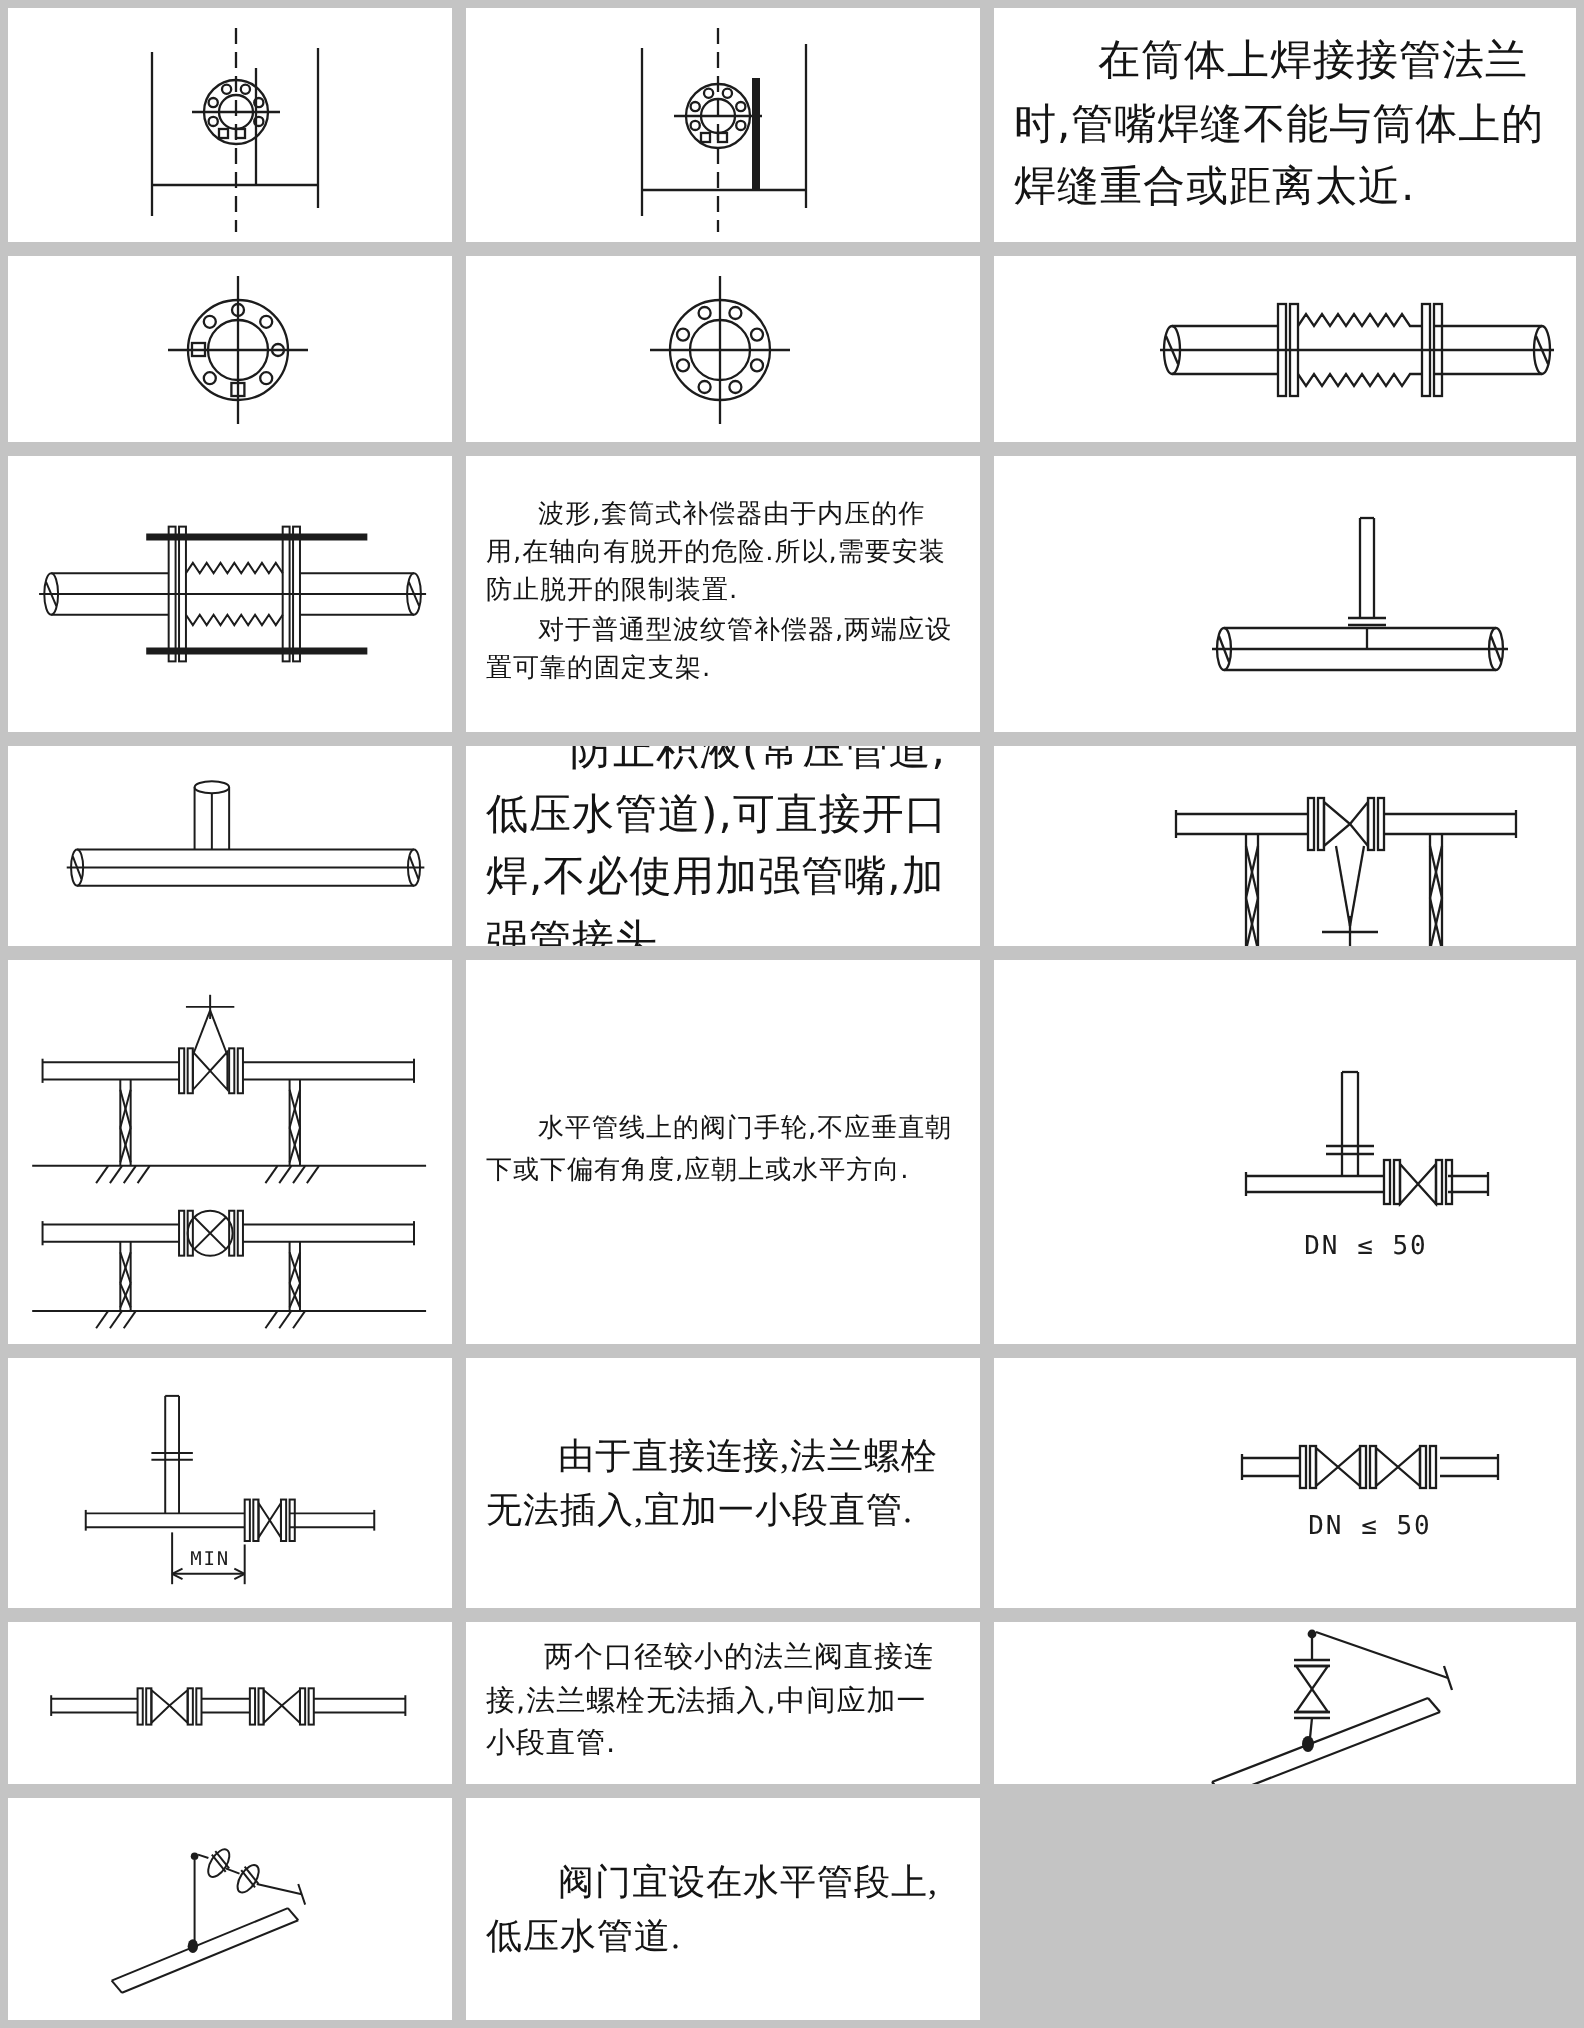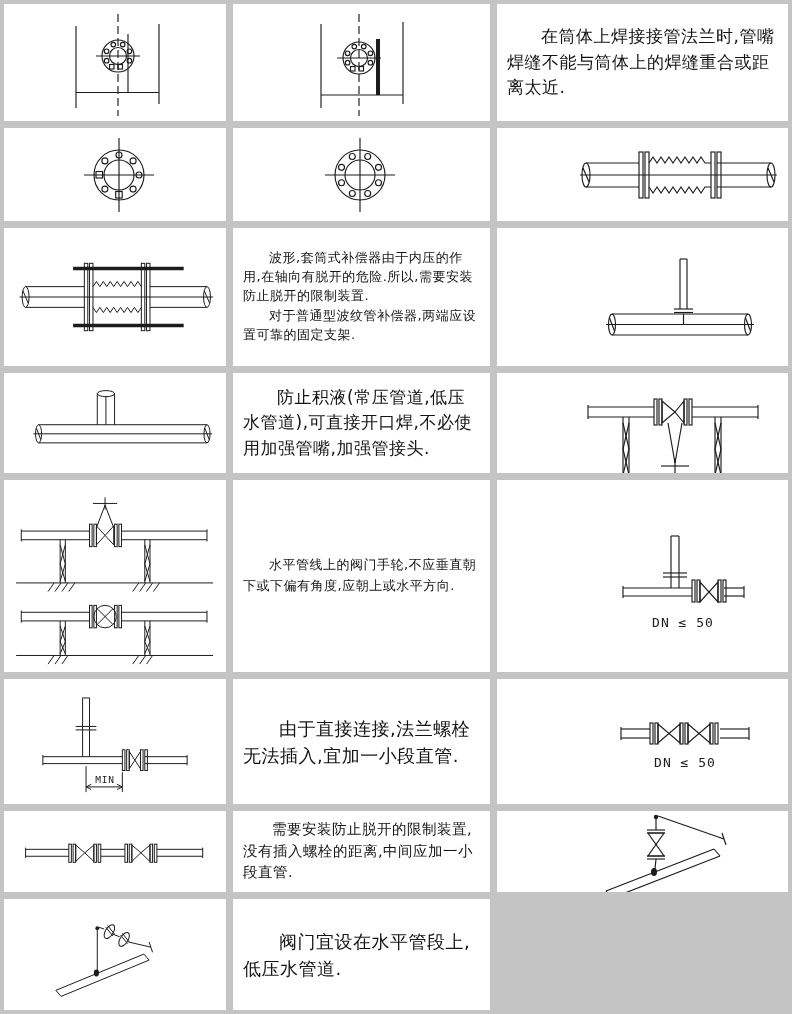--- a/index.html
+++ b/index.html
@@ -17,22 +17,22 @@
     display:flex;align-items:center;justify-content:flex-end;
   }
   .note{
     flex-direction:column;justify-content:center;align-items:stretch;
     padding:4px 12px 4px 10px;box-sizing:border-box;
   }
   .note p{
     margin:2px 0;text-indent:2em;line-height:1.5;
     letter-spacing:.5px;color:#141414;
   }
-  .fs17 p{font-size:17px;}
-  .fs18 p{font-size:18px;}
+  .fs17 p{font-size:21px;}
+  .fs18 p{font-size:18px;font-family:Liberation Serif, serif;}
   .fs19 p{font-size:13px;line-height:1.6;}
   .fs14 p{font-size:14.5px;}
   .fs13 p{font-size:13px;line-height:1.45;margin:1px 0;}
   svg.diag{display:block;}
   svg.diag line,svg.diag path,svg.diag circle,svg.diag ellipse,
   svg.diag rect,svg.diag polygon,svg.diag polyline{
     stroke:#1c1c1c;fill:none;stroke-width:1.15;
   }
   svg.diag .thick{stroke-width:4;}
   svg.diag .dash{stroke-dasharray:8 4;}
@@ -420,21 +420,21 @@
         <rect x="109" y="32" width="3" height="21"></rect>
       <rect x="140" y="32" width="3" height="21"></rect>
         <rect x="145" y="32" width="3" height="21"></rect>
       <polygon points="148,33 148,52 158.5,42"></polygon>
         <polygon points="169,33 169,52 158.5,42"></polygon>
       <rect x="169" y="32" width="3" height="21"></rect>
         <rect x="174" y="32" width="3" height="21"></rect>
     </svg>
   </div>
   <div class="cell note fs14">
-    <p>需要安装防止脱开的限制装置,没有插入螺栓的距离,中间应加一小段直管.</p>
+    <p>两个口径较小的法兰阀直接连接,法兰螺栓无法插入,中间应加一小段直管.</p>
   </div>
 
   <div class="cell">
     <svg class="diag" width="222" height="101" viewBox="0 0 222 101">
       <line x1="40" y1="90" x2="148" y2="48"></line>
       <line x1="46" y1="97" x2="154" y2="55"></line>
       <line x1="40" y1="90" x2="46" y2="97"></line>
         <line x1="148" y1="48" x2="154" y2="55"></line>
       <ellipse class="fill" cx="88" cy="71" rx="3" ry="4"></ellipse>
       <line x1="89" y1="68" x2="90" y2="58"></line>

